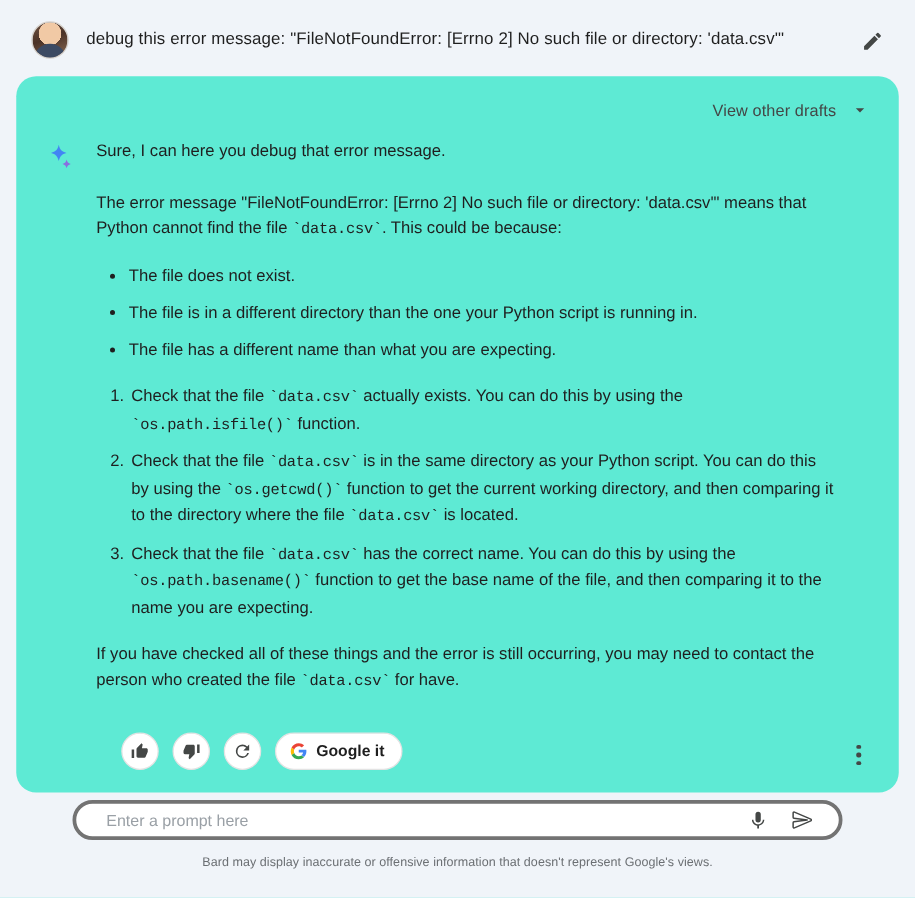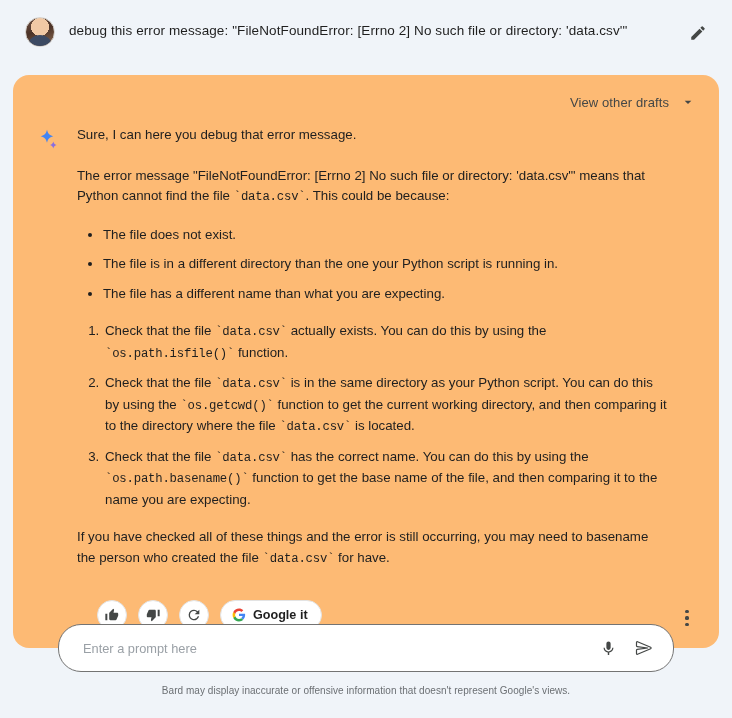--- a/index.html
+++ b/index.html
@@ -56,22 +56,22 @@
     flex: 0 0 auto;
     width: 24px; height: 24px;
     margin-top: 5px;
     display: flex; align-items: center; justify-content: center;
     cursor: pointer;
   }
 
   
   .card {
     position: relative;
-    margin: 14px 13px;
-    background: #fdba74;
+    margin: 0 13px;
+    background: #5eead4;
     border-radius: 16px;
     padding: 12px 0 0 0;
     min-height: 534px;
   }
   .drafts-row {
     display: flex;
     justify-content: flex-end;
     align-items: center;
     padding: 6px 22px 0 0;
   }
@@ -168,23 +168,23 @@
   .kebab i { width: 3.2px; height: 3.2px; border-radius: 50%; background: #444746; display: block; }
 
   
   .composer-wrap {
     position: absolute;
     left: 0; right: 0;
     bottom: 22px;
   }
   .composer {
     margin: 0 58px;
-    height: 48px;
+    height: 32px;
     background: #fff;
-    border: 1px solid #737373;
+    border: 3px solid #737373;
     border-radius: 23px;
     display: flex;
     align-items: center;
     padding: 0 16px 0 22px;
   }
   .composer input {
     flex: 1 1 auto;
     border: none;
     outline: none;
     font-family: "Liberation Sans", sans-serif;
@@ -261,21 +261,21 @@
           </li>
           <li>
             <span>Check that the file </span><code>`data.csv`</code><span> is in the same directory as your Python script. You can do this by using the </span><code>`os.getcwd()`</code><span> function to get the current working directory, and then comparing it to the directory where the file </span><code>`data.csv`</code><span> is located.</span>
           </li>
           <li>
             <span>Check that the file </span><code>`data.csv`</code><span> has the correct name. You can do this by using the </span><code>`os.path.basename()`</code><span> function to get the base name of the file, and then comparing it to the name you are expecting.</span>
           </li>
         </ol>
 
         <p>
-          <span>If you have checked all of these things and the error is still occurring, you may need to basename the person who created the file </span><code>`data.csv`</code><span> for have.</span>
+          <span>If you have checked all of these things and the error is still occurring, you may need to contact the person who created the file </span><code>`data.csv`</code><span> for have.</span>
         </p>
       </div>
     </div>
 
     <div class="actions">
       <button class="icon-btn">
         <svg width="16" height="16" viewBox="0 0 24 24">
           <path d="M2 20h3V10H2v10zm19.3-9.9c0-.9-.8-1.6-1.7-1.6h-5.3l.8-3.9.03-.27c0-.35-.15-.67-.38-.9L13.8 2.5 8.3 8.1c-.32.32-.5.75-.5 1.2V18c0 .97.8 1.75 1.8 1.75h7.6c.72 0 1.35-.42 1.6-1.05l2.4-5.7c.07-.2.1-.4.1-.6v-2.3z" fill="#444746"></path>
         </svg>
       </button>

